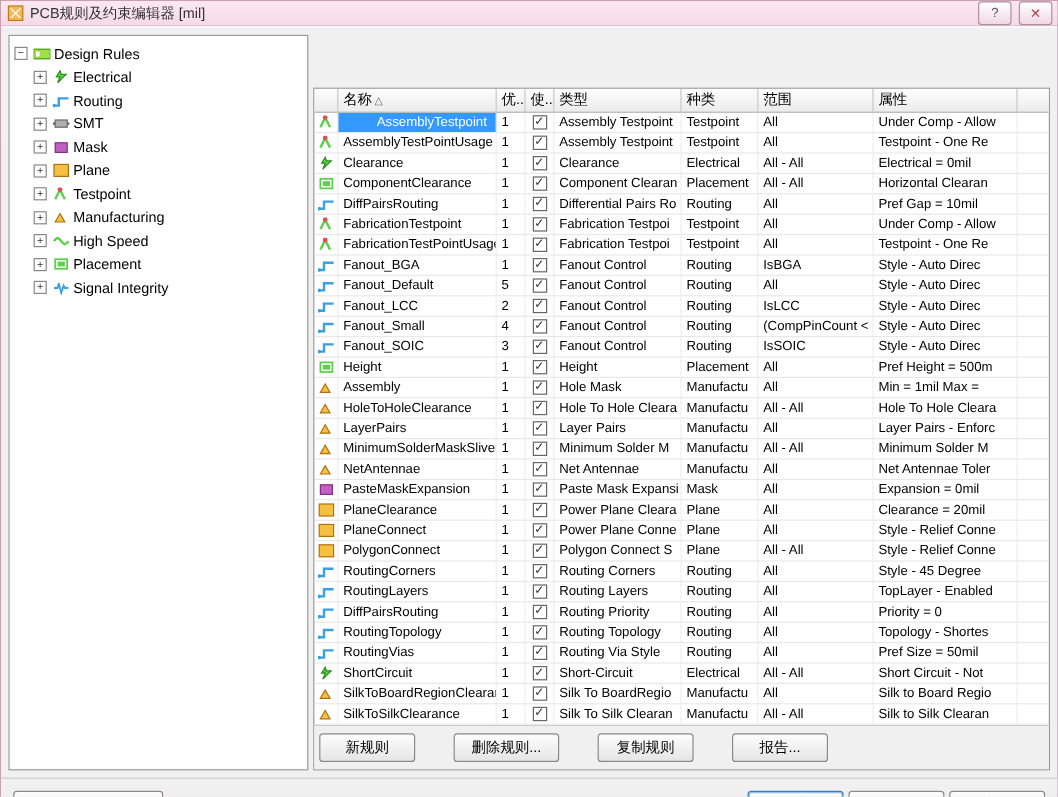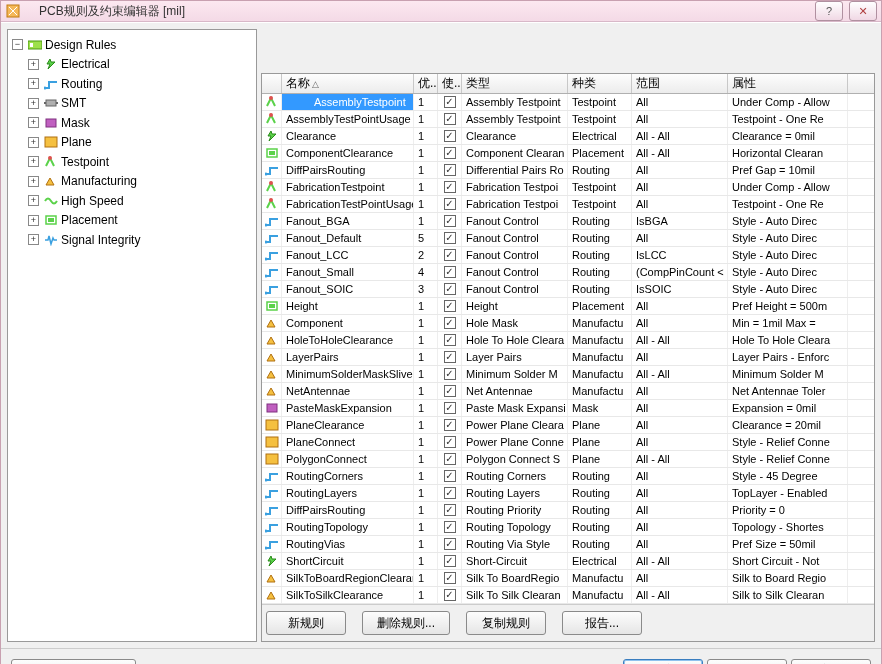--- a/index.html
+++ b/index.html
@@ -20,21 +20,20 @@
     display: flex;
     flex-direction: column;
   }
   .titlebar {
     height: 30px;
     background: linear-gradient(to bottom, #fce8f0, #f4dae6);
     display: flex;
     align-items: center;
     padding: 0 4px;
     border-bottom: 1px solid #d8b8c8;
-    gap: 14px;
   }
   .titlebar-icon {
     width: 16px; height: 16px;
     display: inline-flex; align-items: center; justify-content: center;
     margin-right: 4px;
   }
   .titlebar-title { flex: 0 0 auto; color: #333; }
   .titlebar-spacer { flex: 1; }
   .window-btns { display: flex; gap: 6px; }
   .wbtn {
@@ -128,21 +127,21 @@
   .chk {
     width:12px;height:12px;border:1px solid #666;background:#fff;
     display:inline-flex;align-items:center;justify-content:center;
     font-size:10px;line-height:10px;color:#333;
   }
   .rule-row-icon {
     width:16px;height:14px;display:inline-flex;align-items:center;justify-content:center;
   }
   .panel-buttons {
     padding: 6px 4px;
-    display:flex; gap: 16px;
+    display:flex; gap: 32px;
     border-top:1px solid #ccc;
     background:#f0f0f0;
   }
   .btn {
     min-width: 80px;
     height: 24px;
     padding: 2px 14px;
     background: linear-gradient(to bottom,#fdfdfd,#e5e5e5);
     border:1px solid #8a8a8a;
     border-radius:3px;
@@ -376,21 +375,21 @@
                   </span>
                 </div>
                 <div class="gc name">Clearance</div>
                 <div class="gc">1</div>
                 <div class="gc icon">
                   <span class="chk">✓</span>
                 </div>
                 <div class="gc">Clearance</div>
                 <div class="gc">Electrical</div>
                 <div class="gc">All   -   All</div>
-                <div class="gc">Clearance = 0mil</div>
+                <div class="gc">Electrical = 0mil</div>
               </div>
               <div class="grid-row">
                 <div class="gc icon">
                   <span class="rule-row-icon">
                     <svg width="14" height="12">
                       <rect x="2" y="2" width="10" height="8" fill="none" stroke="#5bd24a" stroke-width="1.5"></rect>
                       <rect x="4" y="4" width="6" height="4" fill="#5bd24a"></rect>
                     </svg>
                   </span>
                 </div>
@@ -576,21 +575,21 @@
                 <div class="gc">Pref Height = 500m</div>
               </div>
               <div class="grid-row">
                 <div class="gc icon">
                   <span class="rule-row-icon">
                     <svg width="14" height="12">
                       <path d="M2 10 L6 3 L10 10 Z" fill="#f5c040" stroke="#b07010"></path>
                     </svg>
                   </span>
                 </div>
-                <div class="gc name">Component</div>
+                <div class="gc name">Assembly</div>
                 <div class="gc">1</div>
                 <div class="gc icon">
                   <span class="chk">✓</span>
                 </div>
                 <div class="gc">Hole Mask</div>
                 <div class="gc">Manufactu</div>
                 <div class="gc">All</div>
                 <div class="gc">Min = 1mil    Max =</div>
               </div>
               <div class="grid-row">

